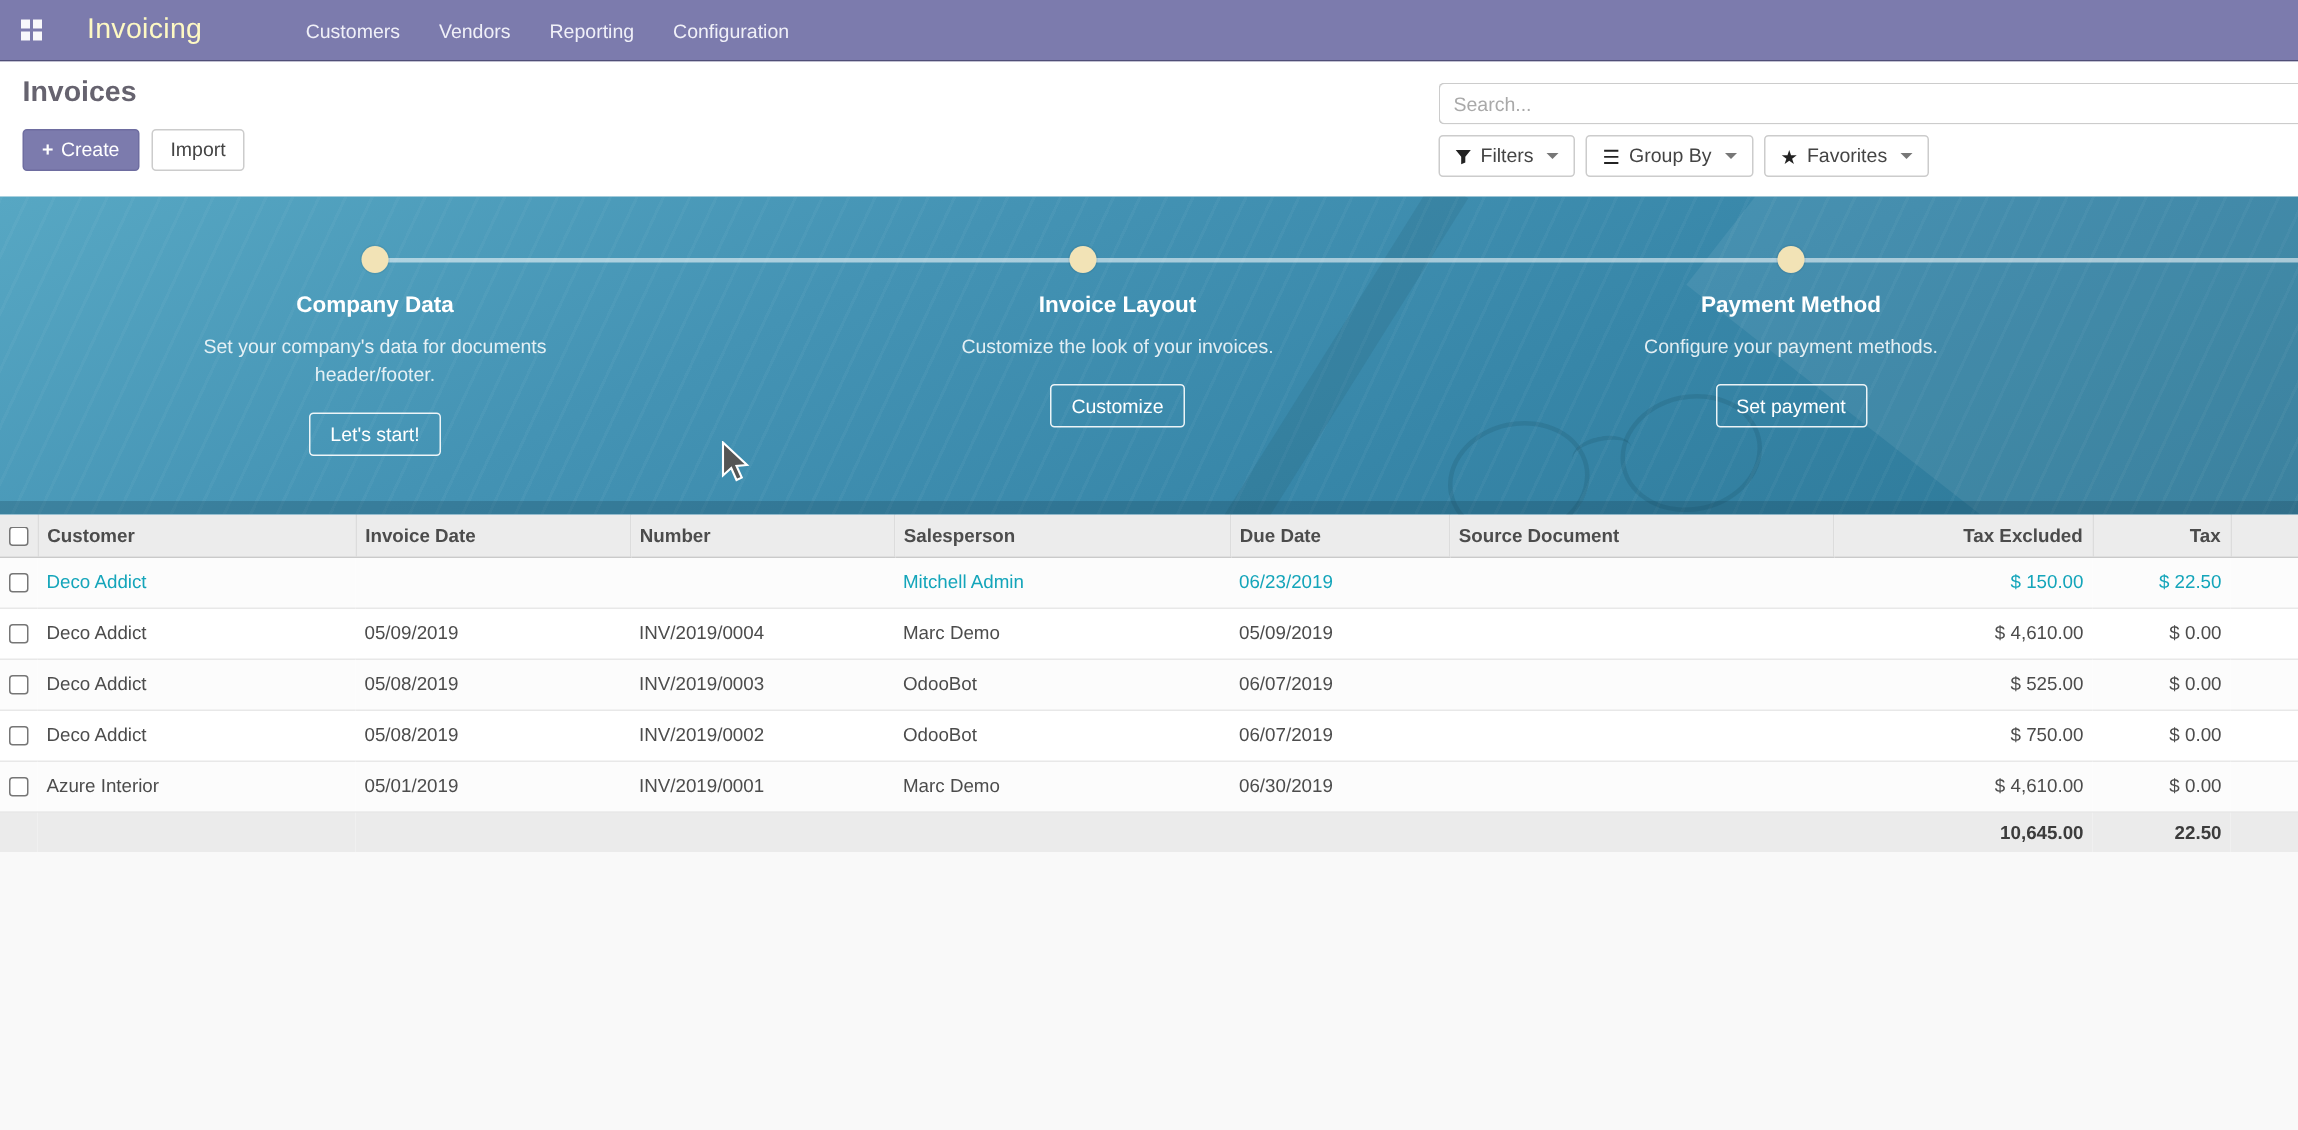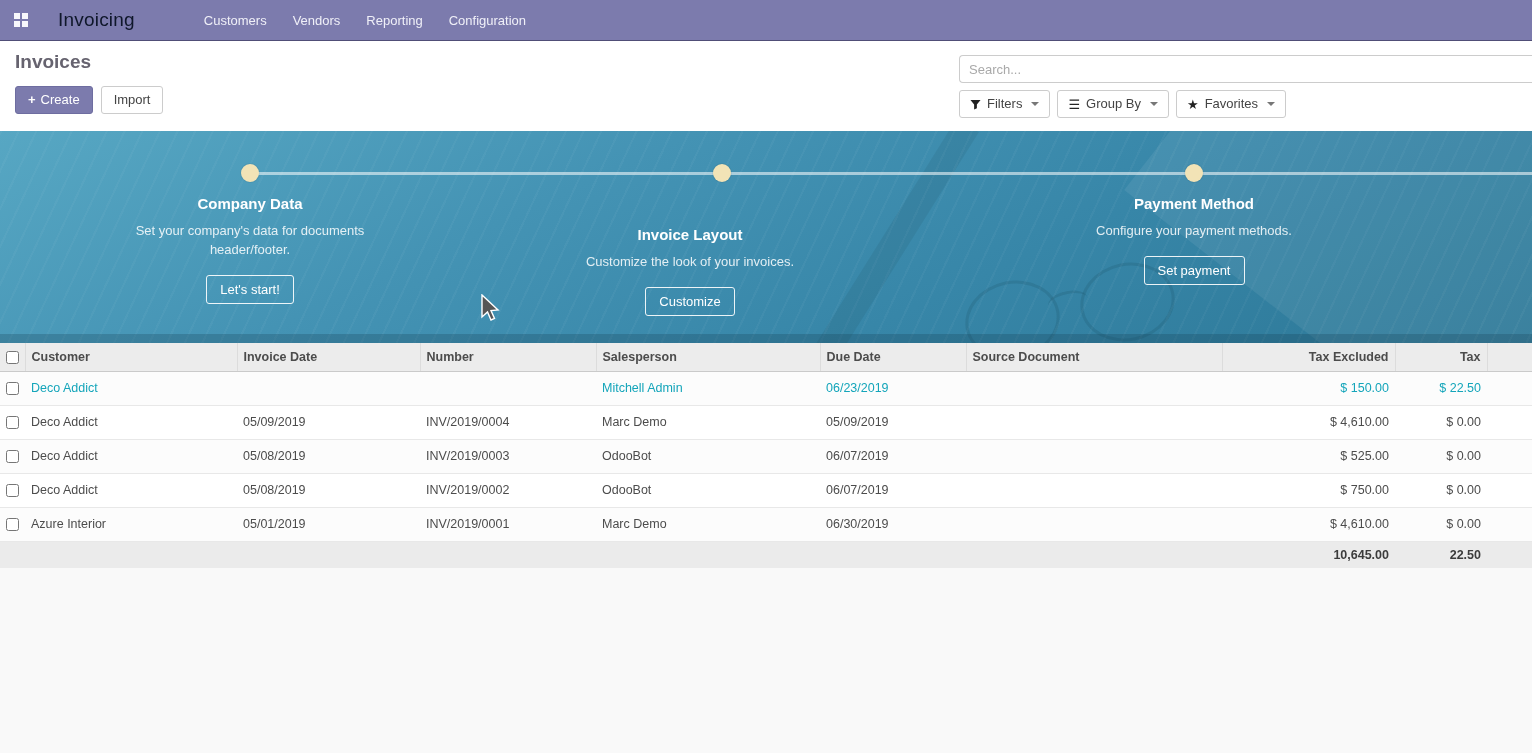--- a/index.html
+++ b/index.html
@@ -5,21 +5,21 @@
   * { margin:0; padding:0; box-sizing:border-box; }
   html,body { width:1532px; height:753px; overflow:hidden; }
   body { font-family:"Liberation Sans", sans-serif; background:#f9f9f9; position:relative; color:#4c4c4c; }
 
   
   .navbar { height:41px; background:#7c7bad; border-bottom:1px solid #504e77;
             display:flex; align-items:center; padding:0 12px; }
   .apps-icon { width:14px; height:14px; display:grid; margin-left:2px;
                grid-template-columns:6px 6px; grid-template-rows:6px 6px; gap:2px; cursor:pointer; }
   .apps-icon span { background:#ffffff; opacity:.95; }
-  .navbar-brand { color:#0f172a; font-size:19px; margin-left:30px; letter-spacing:.2px; }
+  .navbar-brand { color:#fef9c3; font-size:19px; margin-left:30px; letter-spacing:.2px; }
   .navbar-menu { display:flex; margin-left:56px; }
   .navbar-menu .menu-item { color:#f0f0f8; font-size:13px; padding:12px 13px; cursor:pointer; }
 
   
   .control-panel { height:90px; background:#fff; position:relative; }
   .cp-left { position:absolute; left:15px; top:10px; }
   .page-title { font-size:19px; color:#66636f; font-weight:700; }
   .cp-buttons { margin-top:13px; display:flex; }
   .btn { font-size:13px; border-radius:3px; border:1px solid #ccc; background:#fff;
          color:#444; padding:5px 12px; cursor:pointer; line-height:16px; }
@@ -54,21 +54,21 @@
   .pen-shape { position:absolute; left:870px; top:-30px; width:26px; height:320px;
             background:rgba(15,55,70,.10); transform:rotate(32deg); }
 
   .progress-line { position:absolute; left:250px; right:0; top:41px; height:3px;
             background:rgba(255,255,255,.55); }
   .step-dot { position:absolute; top:33px; width:18px; height:18px; border-radius:50%;
             background:#f2e3b6; box-shadow:0 0 0 1px rgba(0,0,0,.05); }
   .dot-1 { left:241px; } .dot-2 { left:713px; } .dot-3 { left:1185px; }
 
   .step { position:absolute; top:64px; width:300px; text-align:center; }
-  .step-1 { left:100px; } .step-2 { left:540px;margin-top:31px; } .step-3 { left:1044px; }
+  .step-1 { left:100px; } .step-2 { left:595px; } .step-3 { left:1044px; }
   .step-title { color:#fff; font-size:15px; font-weight:bold; margin-bottom:9px; }
   .step-desc { color:rgba(255,255,255,.85); font-size:13px; line-height:19px;
                max-width:230px; margin:0 auto; }
   .step-btn { margin-top:16px; background:transparent; border:1px solid rgba(255,255,255,.9);
               color:#fff; font-size:13px; padding:6px 13px; border-radius:3px; cursor:pointer;
               font-family:"Liberation Sans", sans-serif; }
 
   
   table.list { width:1532px; border-collapse:collapse; table-layout:fixed; background:#fff;
                font-size:12.5px; }

